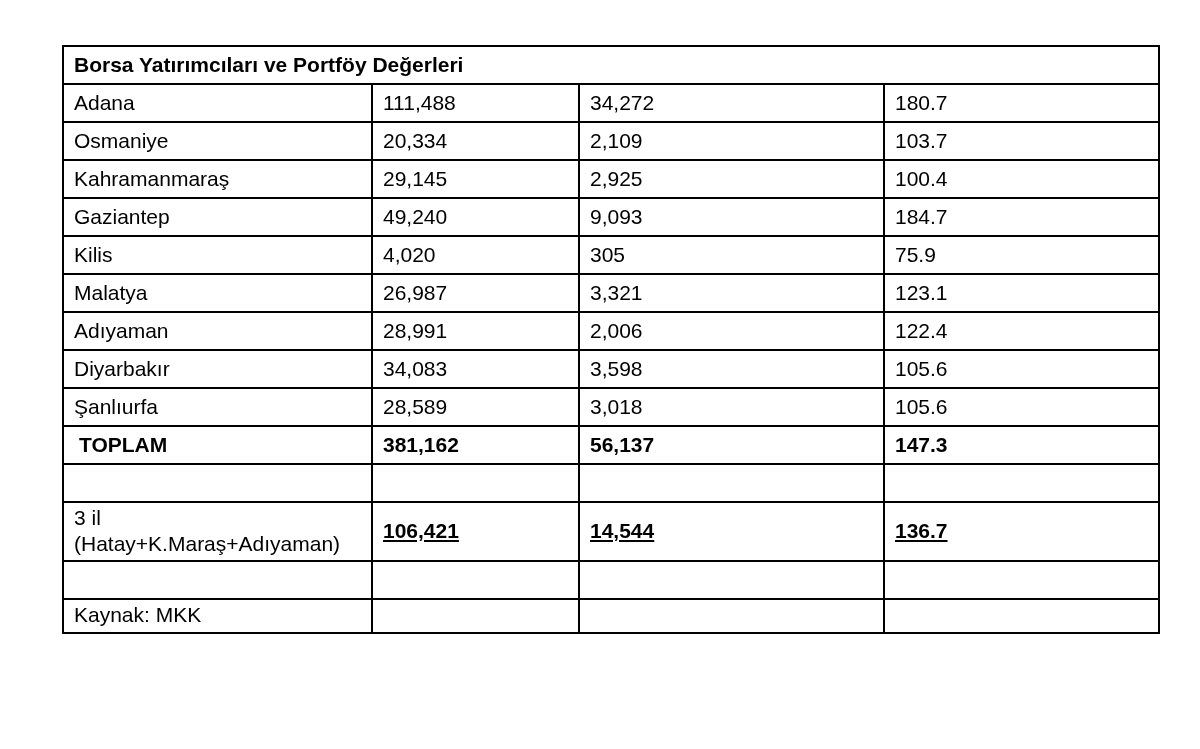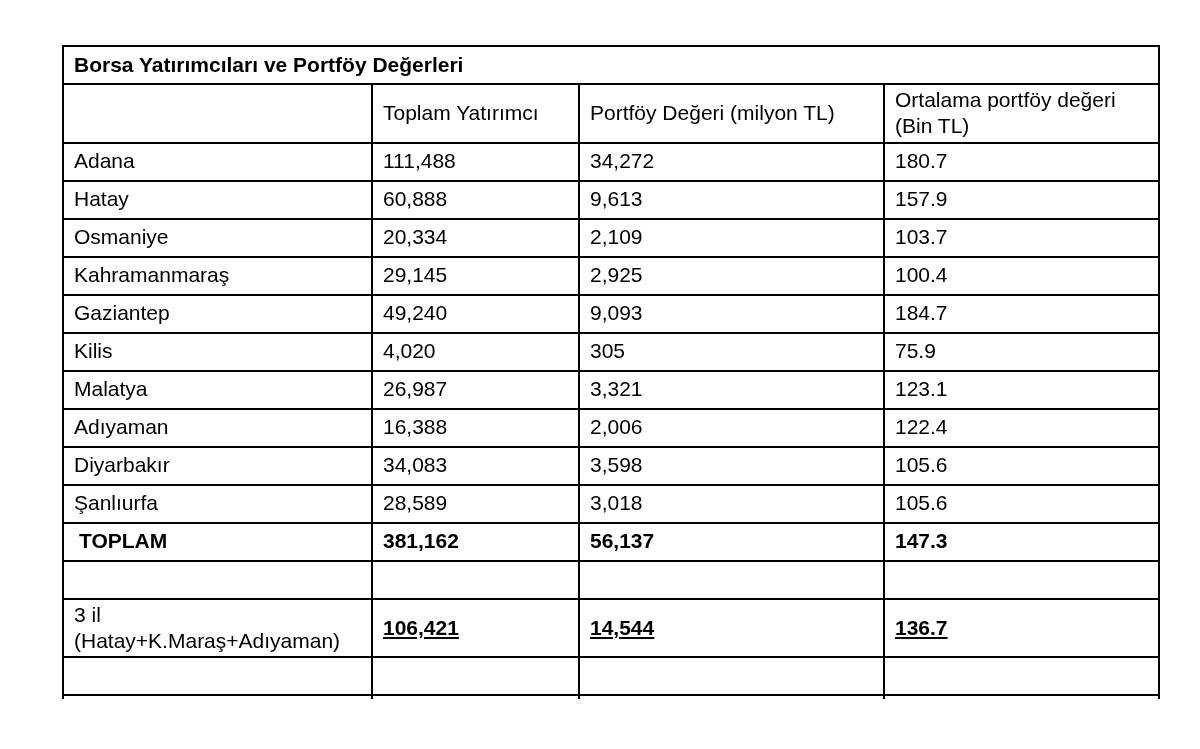--- a/index.html
+++ b/index.html
@@ -46,38 +46,26 @@
     <colgroup>
       <col style="width:309px">
         <col style="width:207px">
         <col style="width:305px">
         <col style="width:275px">
     </colgroup>
     <tbody>
       <tr class="title-row">
         <td colspan="4" class="label">Borsa Yatırımcıları ve Portföy Değerleri</td>
       </tr>
-      <tr class="header-row">
-        <td class="label"></td>
-        <td class="label">Toplam Yatırımcı</td>
-        <td class="label">Portföy Değeri (milyon TL)</td>
-        <td class="label">Ortalama portföy değeri (Bin TL)</td>
-      </tr>
 
       <tr class="data-row">
         <td class="label">Adana</td>
         <td class="num">111,488</td>
         <td class="num">34,272</td>
         <td class="num">180.7</td>
-      </tr>
-      <tr class="data-row">
-        <td class="label">Hatay</td>
-        <td class="num">60,888</td>
-        <td class="num">9,613</td>
-        <td class="num">157.9</td>
       </tr>
       <tr class="data-row">
         <td class="label">Osmaniye</td>
         <td class="num">20,334</td>
         <td class="num">2,109</td>
         <td class="num">103.7</td>
       </tr>
       <tr class="data-row">
         <td class="label">Kahramanmaraş</td>
         <td class="num">29,145</td>
@@ -97,21 +85,21 @@
         <td class="num">75.9</td>
       </tr>
       <tr class="data-row">
         <td class="label">Malatya</td>
         <td class="num">26,987</td>
         <td class="num">3,321</td>
         <td class="num">123.1</td>
       </tr>
       <tr class="data-row">
         <td class="label">Adıyaman</td>
-        <td class="num">16,388</td>
+        <td class="num">28,991</td>
         <td class="num">2,006</td>
         <td class="num">122.4</td>
       </tr>
       <tr class="data-row">
         <td class="label">Diyarbakır</td>
         <td class="num">34,083</td>
         <td class="num">3,598</td>
         <td class="num">105.6</td>
       </tr>
       <tr class="data-row">

